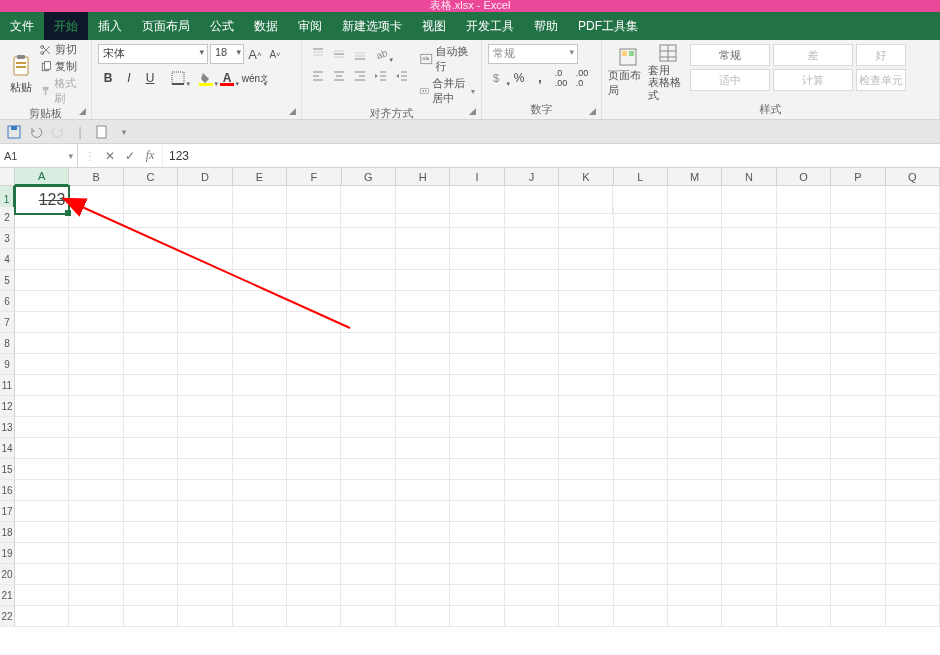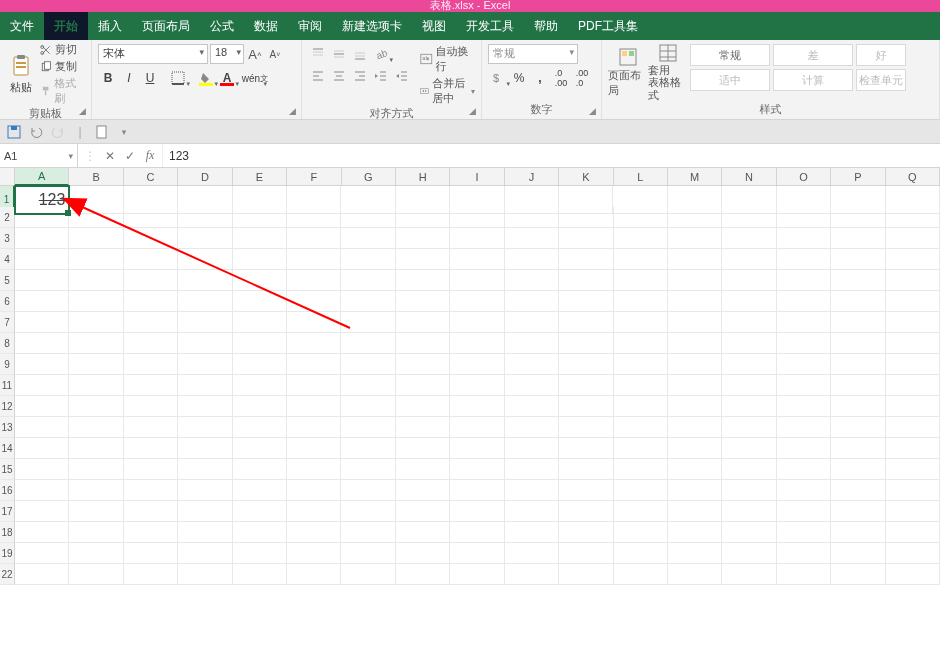--- a/index.html
+++ b/index.html
@@ -761,20 +761,60 @@
         <div class="cell"></div>
         <div class="cell"></div>
         <div class="cell"></div>
         <div class="cell"></div>
         <div class="cell"></div>
         <div class="cell"></div>
         <div class="cell"></div>
         <div class="cell"></div>
       </div>
       <div class="row-line">
+        <div class="rh">20</div>
+        <div class="cell"></div>
+        <div class="cell"></div>
+        <div class="cell"></div>
+        <div class="cell"></div>
+        <div class="cell"></div>
+        <div class="cell"></div>
+        <div class="cell"></div>
+        <div class="cell"></div>
+        <div class="cell"></div>
+        <div class="cell"></div>
+        <div class="cell"></div>
+        <div class="cell"></div>
+        <div class="cell"></div>
+        <div class="cell"></div>
+        <div class="cell"></div>
+        <div class="cell"></div>
+        <div class="cell"></div>
+      </div>
+      <div class="row-line">
+        <div class="rh">21</div>
+        <div class="cell"></div>
+        <div class="cell"></div>
+        <div class="cell"></div>
+        <div class="cell"></div>
+        <div class="cell"></div>
+        <div class="cell"></div>
+        <div class="cell"></div>
+        <div class="cell"></div>
+        <div class="cell"></div>
+        <div class="cell"></div>
+        <div class="cell"></div>
+        <div class="cell"></div>
+        <div class="cell"></div>
+        <div class="cell"></div>
+        <div class="cell"></div>
+        <div class="cell"></div>
+        <div class="cell"></div>
+      </div>
+      <div class="row-line">
         <div class="rh">22</div>
         <div class="cell"></div>
         <div class="cell"></div>
         <div class="cell"></div>
         <div class="cell"></div>
         <div class="cell"></div>
         <div class="cell"></div>
         <div class="cell"></div>
         <div class="cell"></div>
         <div class="cell"></div>

